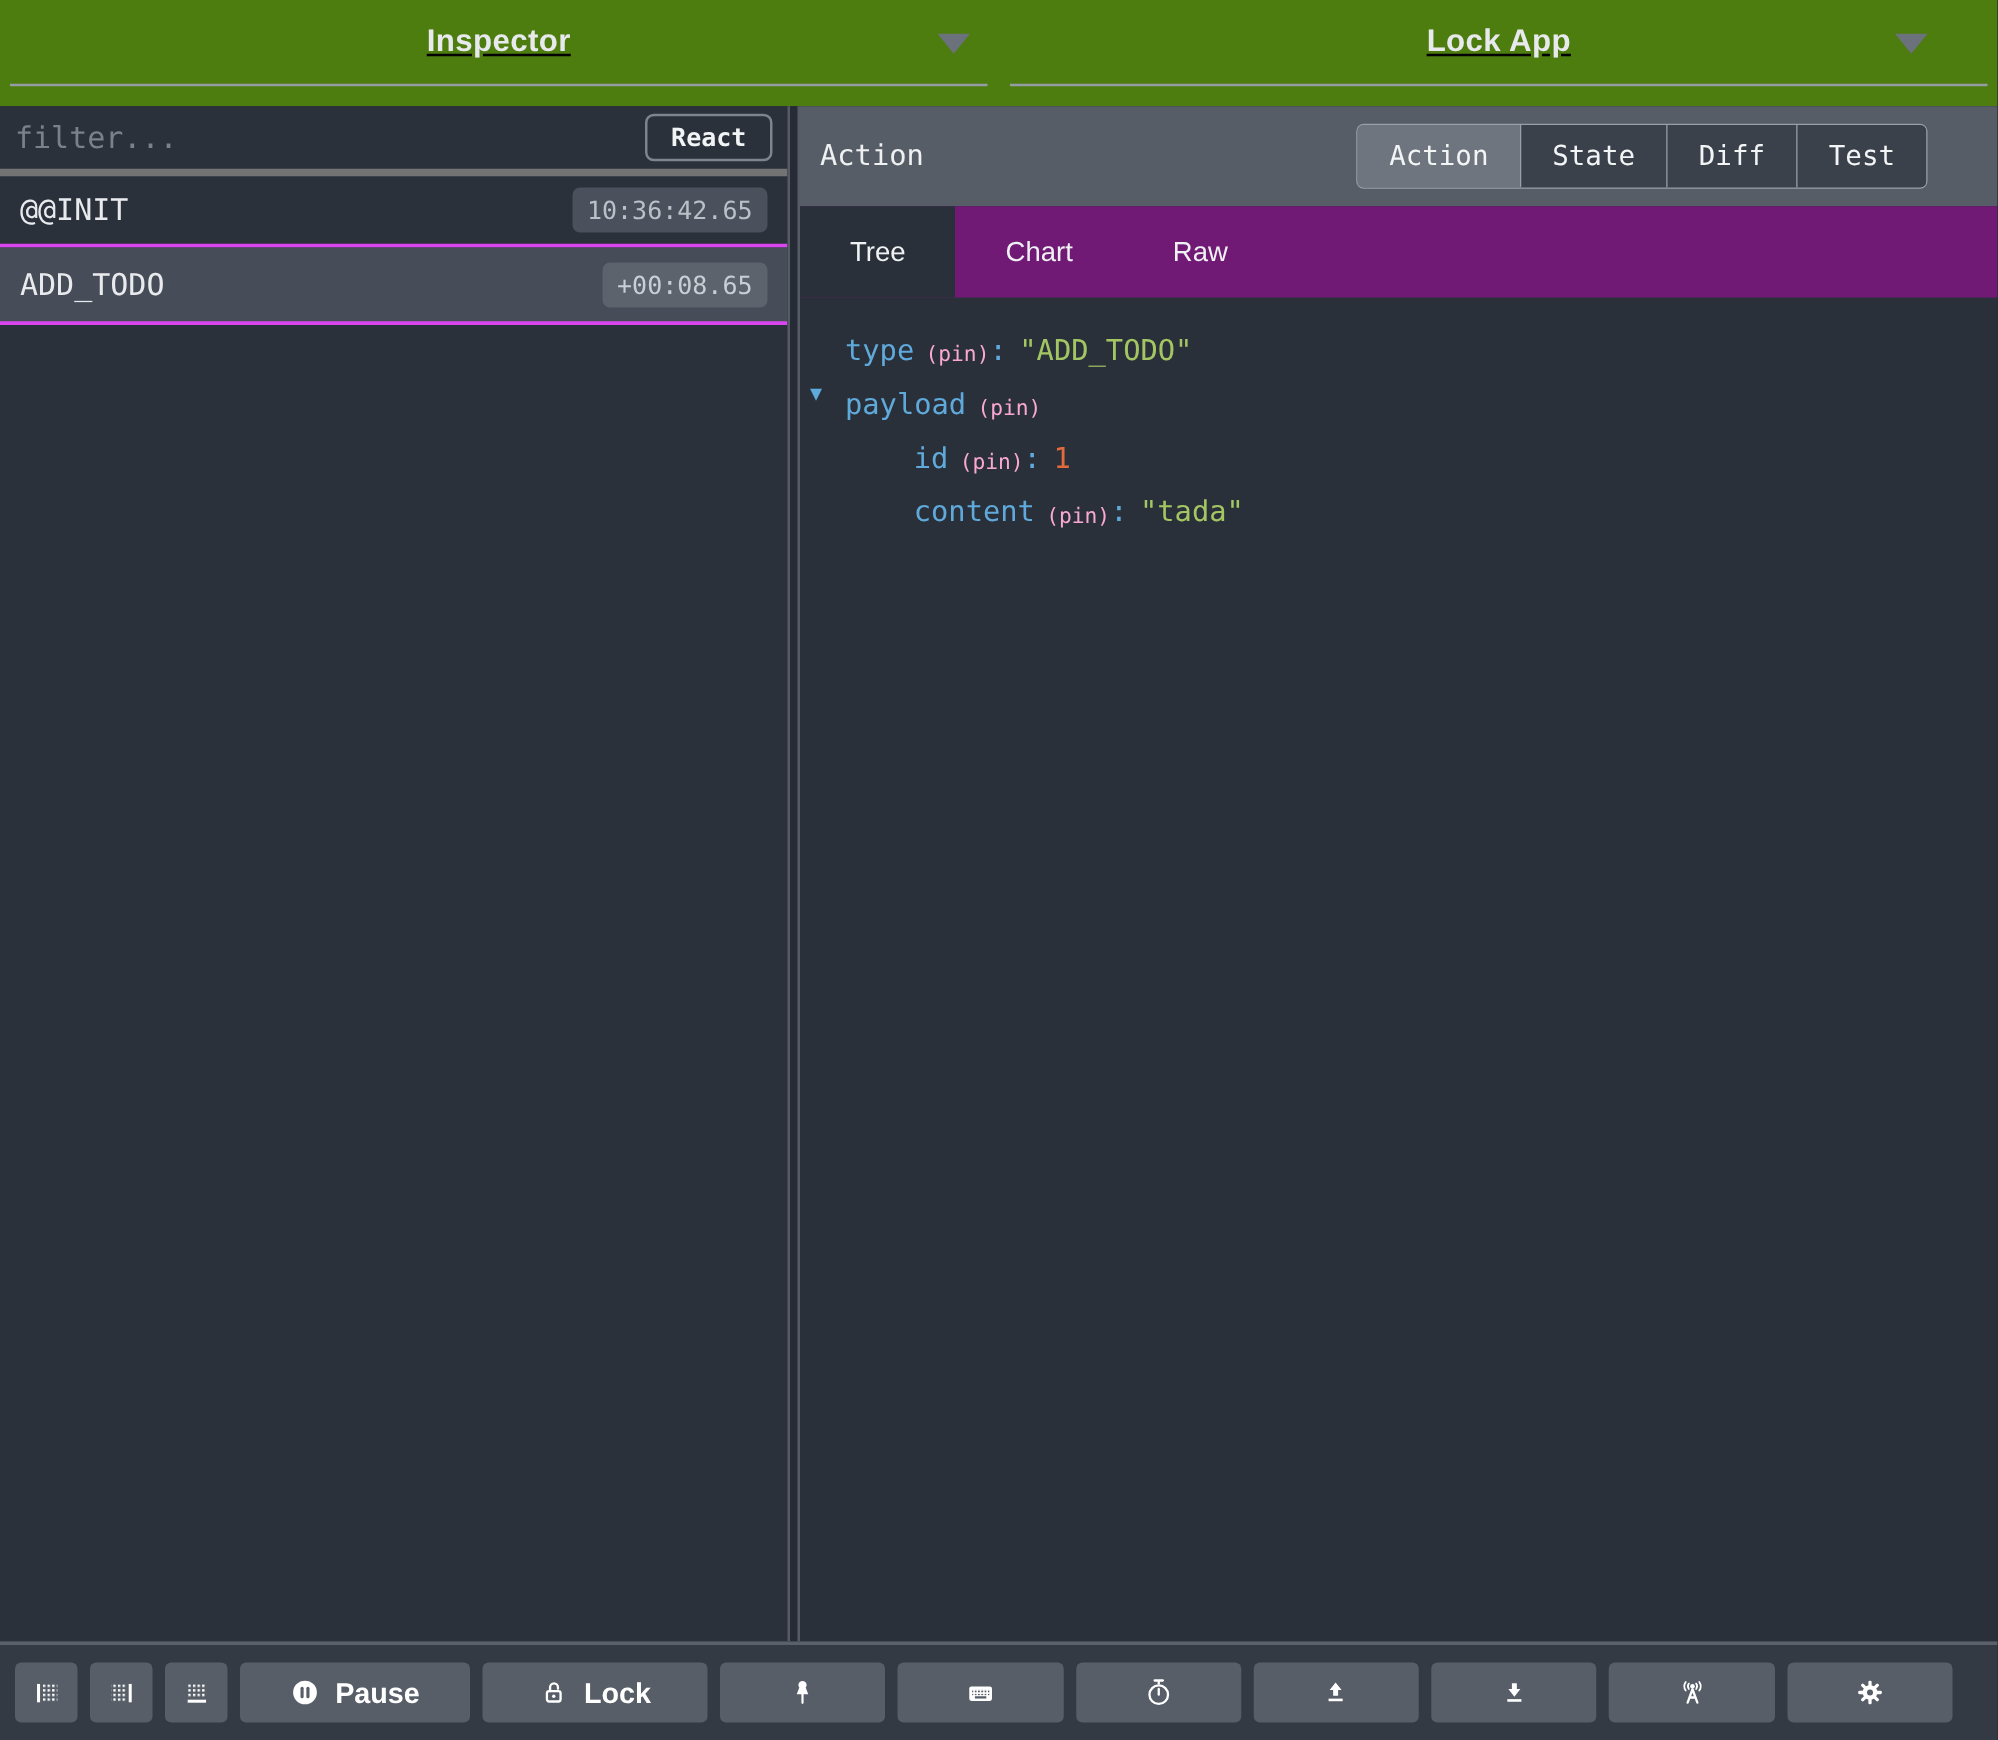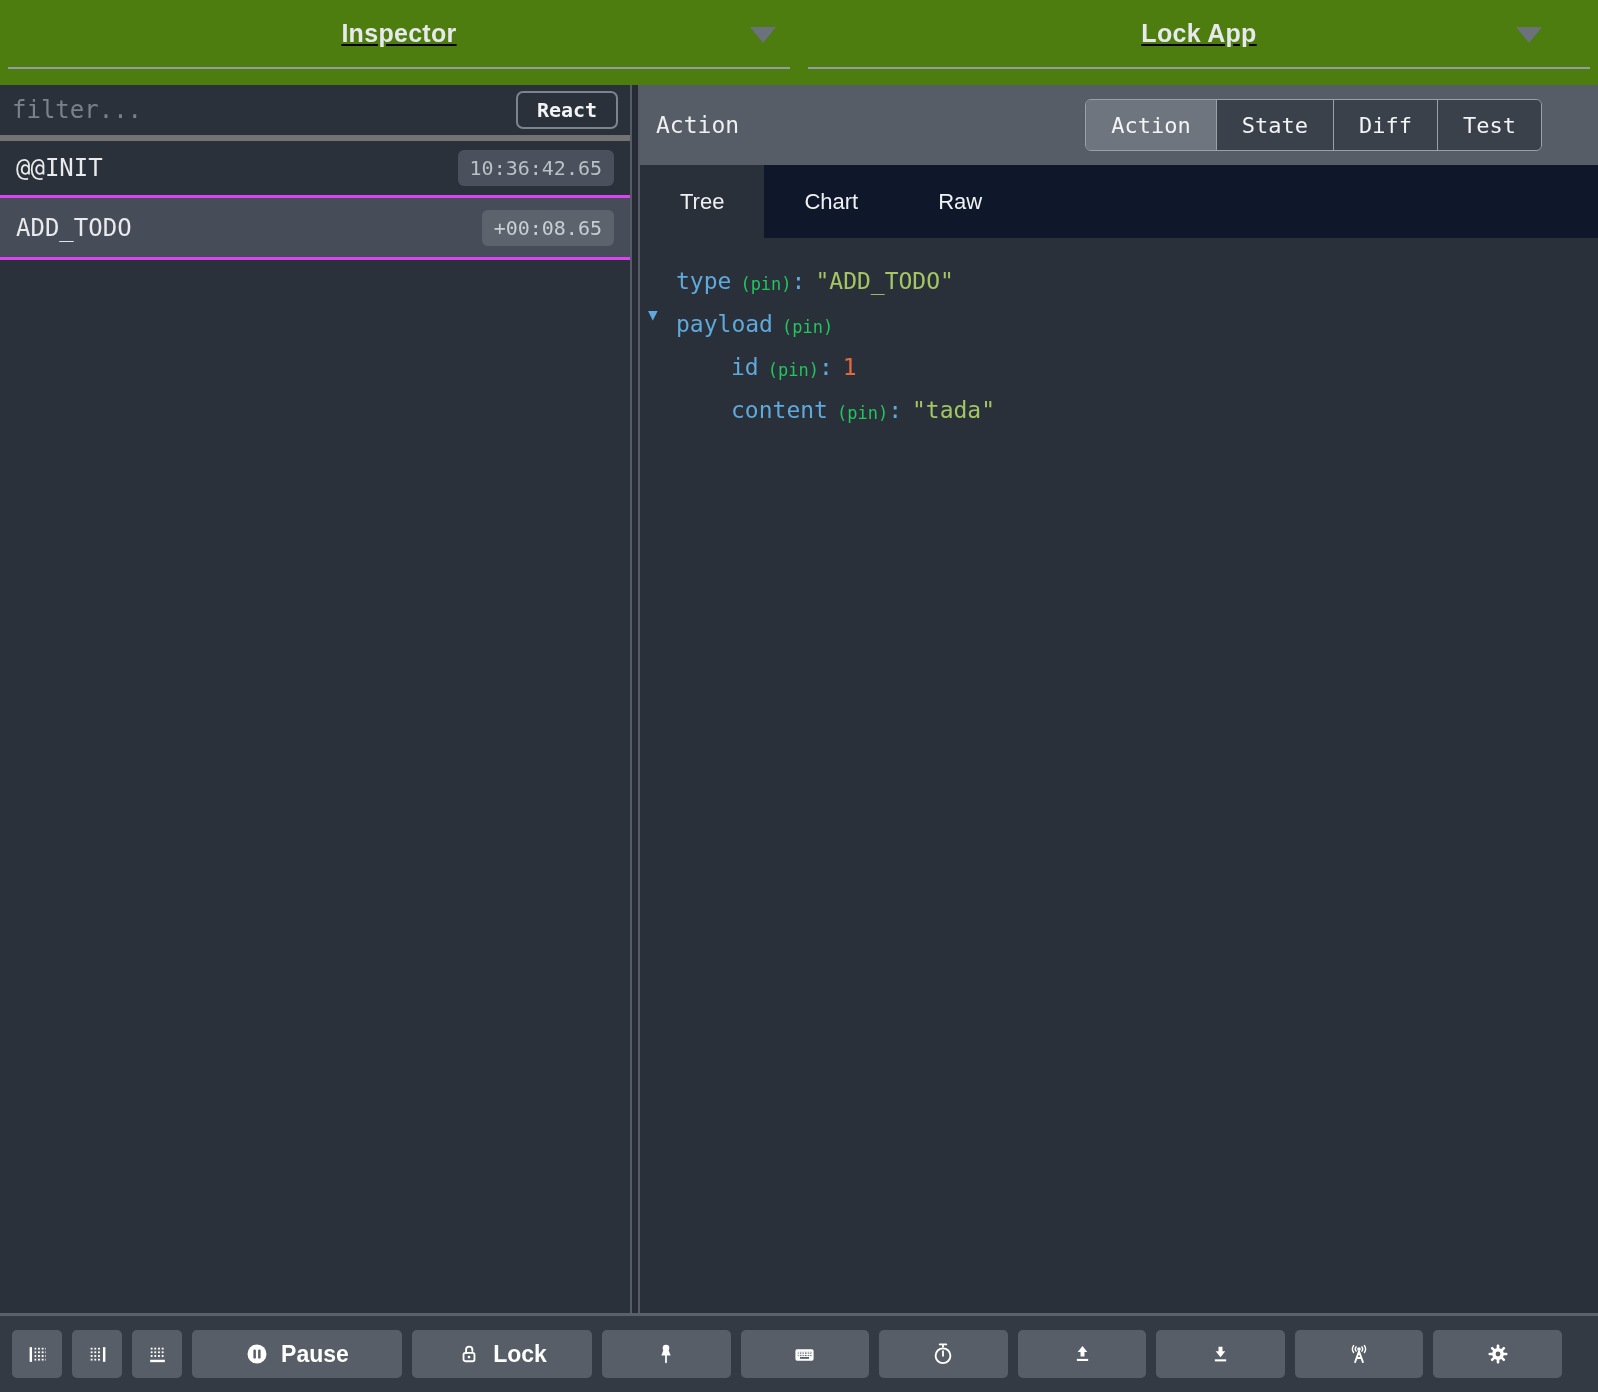--- a/index.html
+++ b/index.html
@@ -48,46 +48,46 @@
   
   .right-panel { flex:1; display:flex; flex-direction:column; background:#2a303a; }
   .right-header { height:80px; background:#565d66; display:flex; align-items:center;
                   justify-content:space-between; padding:0 56px 0 16px; }
   .panel-title { font-size:23px; color:#eef0f2; }
   .tabgroup { display:flex; height:52px; border:1px solid #9aa0a8; border-radius:6px; overflow:hidden; }
   .tab { display:flex; align-items:center; justify-content:center; padding:0 25px;
          font-size:22px; color:#f2f4f6; background:#3a414b; border-left:1px solid #9aa0a8; cursor:pointer; }
   .tab:first-child { border-left:none; }
   .tab.selected { background:#6f757e; }
-  .subtabs { height:73px; background:#0f172a; display:flex;
+  .subtabs { height:73px; background:#701a75; display:flex;
              font-family:"Liberation Sans", sans-serif; }
   .subtab { display:flex; align-items:center; justify-content:center; padding:0 40px;
             font-size:22px; color:#eff1f3; cursor:pointer; }
   .subtab.selected { background:#2a303a; }
 
   
   .tree { flex:1; padding-top:13px; font-size:23px; }
   .tree-row { position:relative; height:43px; display:flex; align-items:flex-end; }
   .tree-row.lvl1 { padding-left:36px; }
   .tree-row.lvl2 { padding-left:57px;margin-left:34px; }
   .expander { position:absolute; left:8px; top:13px; font-size:16px; color:#5fa9db;
               line-height:1; cursor:pointer; }
   .k { color:#5fa9db; }
-  .pin { color:#22c55e; font-size:17px; margin-left:9px; }
+  .pin { color:#f9a8d4; font-size:17px; margin-left:9px; }
   .colon { color:#5fa9db; margin-right:10px; }
   .v-str { color:#a3c663; }
   .v-num { color:#e26b3e; }
 
   
   .toolbar { height:79px; border-top:3px solid #5a616b; background:#343a44;
              display:flex; align-items:center; gap:10px; padding:0 36px 0 12px; }
   .tbtn { height:48px; background:#575e68; border:none; border-radius:5px; cursor:pointer;
           display:flex; align-items:center; justify-content:center; gap:12px; color:#fff; }
   .tbtn.sq { width:50px; flex:none; }
-  .tbtn.wide-1 { width:210px; flex:none; }
+  .tbtn.wide-1 { width:184px; flex:none; }
   .tbtn.wide-2 { width:180px; flex:none; }
   .tbtn.grow { flex:1; }
   .tbtn .tlabel { font-family:"Liberation Sans", sans-serif; font-size:23px; font-weight:bold; color:#fff; }
   .tbtn svg { display:block; }
 </style>
 </head>
 <body>
 
 <svg width="0" height="0" style="position:absolute">
   <defs>

